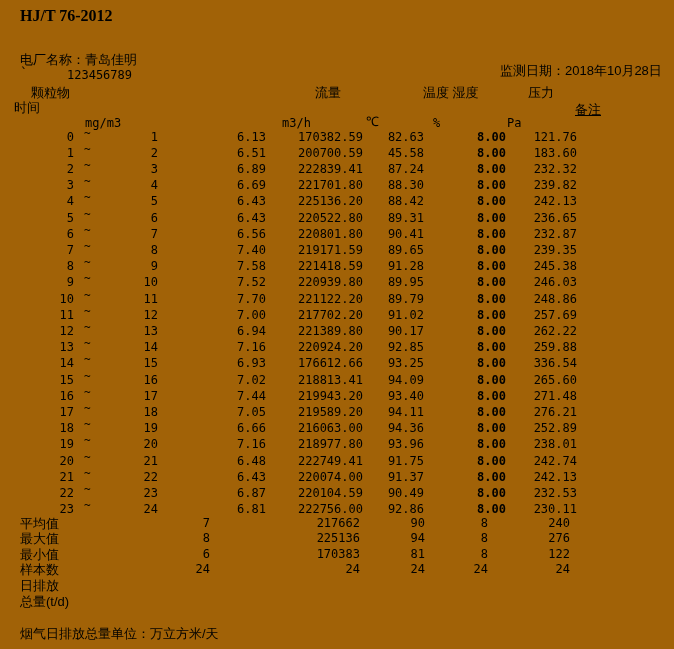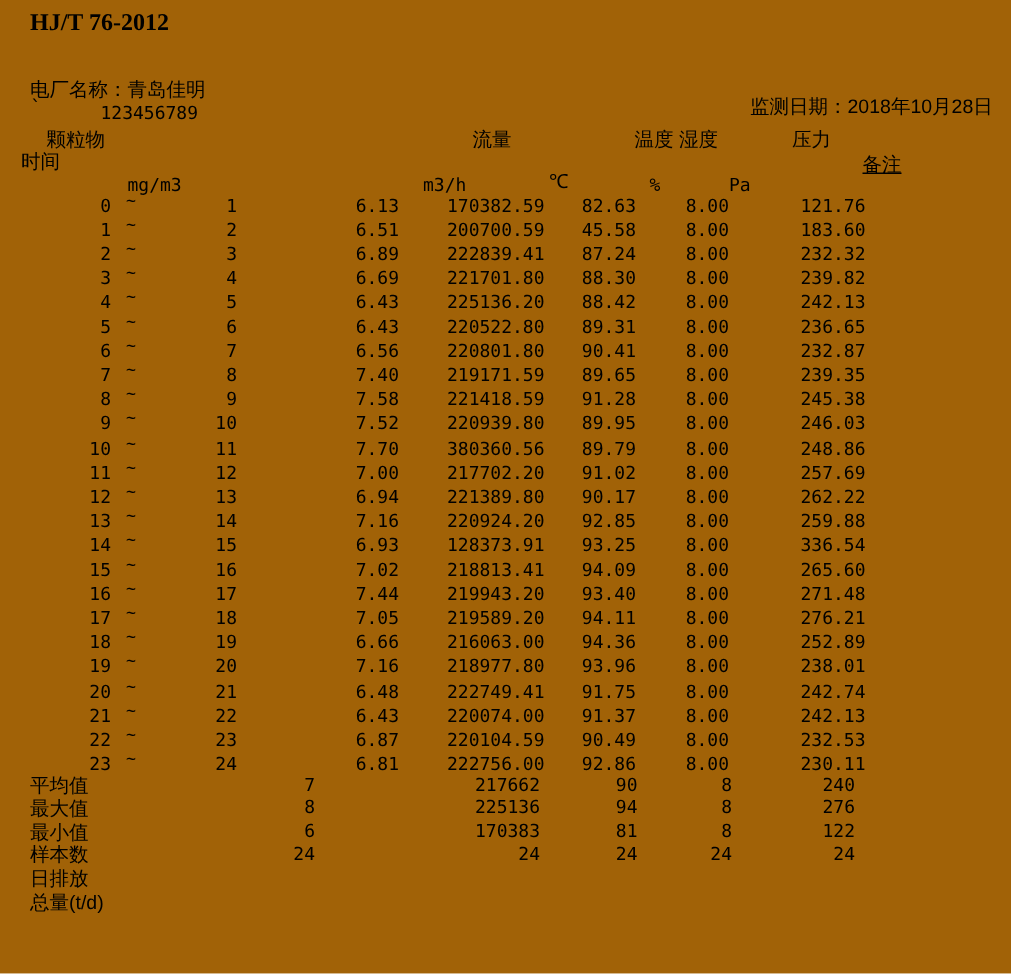--- a/index.html
+++ b/index.html
@@ -23,33 +23,33 @@
   .h-dust{left:31px;top:86px;}
   .h-flow{left:315px;top:86px;}
   .h-th{left:423px;top:86px;}
   .h-press{left:508px;top:86px;margin-left:20px;}
   .h-time{left:14px;top:101px;}
   .h-remark{left:575px;top:103px;text-decoration:underline;}
   .u-dust{left:85px;top:117px;}
   .u-flow{left:282px;top:117px;}
   .u-temp{left:366px;top:115px;font-size:13px;}
   .u-hum{left:433px;top:117px;}
-  .u-press{left:486px;top:117px;}
+  .u-press{left:507px;top:117px;}
   .data-row,.sum-row{position:absolute;left:0;width:674px;height:16px;}
   .data-row span,.sum-row span{
     position:absolute;top:0;text-align:right;
     font-family:"DejaVu Sans Mono",monospace;font-size:12px;line-height:13px;white-space:pre;
   }
   .data-row .from{left:0;width:74px;}
   .data-row .tilde{left:84px;width:14px;top:-4px;text-align:left;font-size:11px;}
   .data-row .to{left:100px;width:58px;}
   .data-row .dust{left:180px;width:86px;}
   .data-row .flow{left:268px;width:95px;}
   .data-row .temp{left:368px;width:56px;}
-  .data-row .hum{left:428px;width:58px;}
+  .data-row .hum{left:448px;width:58px;font-weight:bold;}
   .data-row .press{left:498px;width:79px;}
   .sum-row .label{
     left:20px;width:120px;text-align:left;
     font-family:"Liberation Sans",sans-serif;font-size:13px;line-height:14px;
   }
   .sum-row .dust{left:120px;width:90px;}
   .sum-row .flow{left:268px;width:92px;}
   .sum-row .temp{left:368px;width:57px;}
   .sum-row .hum{left:428px;width:60px;}
   .sum-row .press{left:498px;width:72px;}
@@ -189,21 +189,21 @@
     <span class="temp">89.95</span>
     <span class="hum">8.00</span>
     <span class="press">246.03</span>
   </div>
 
   <div class="data-row" style="top: 292.5px;">
     <span class="from">10</span>
     <span class="tilde">~</span>
     <span class="to">11</span>
     <span class="dust">7.70</span>
-    <span class="flow">380360.56</span>
+    <span class="flow">221122.20</span>
     <span class="temp">89.79</span>
     <span class="hum">8.00</span>
     <span class="press">248.86</span>
   </div>
 
   <div class="data-row" style="top: 308.7px;">
     <span class="from">11</span>
     <span class="tilde">~</span>
     <span class="to">12</span>
     <span class="dust">7.00</span>
@@ -233,21 +233,21 @@
     <span class="temp">92.85</span>
     <span class="hum">8.00</span>
     <span class="press">259.88</span>
   </div>
 
   <div class="data-row" style="top: 357.3px;">
     <span class="from">14</span>
     <span class="tilde">~</span>
     <span class="to">15</span>
     <span class="dust">6.93</span>
-    <span class="flow">128373.91</span>
+    <span class="flow">176612.66</span>
     <span class="temp">93.25</span>
     <span class="hum">8.00</span>
     <span class="press">336.54</span>
   </div>
 
   <div class="data-row" style="top: 373.5px;">
     <span class="from">15</span>
     <span class="tilde">~</span>
     <span class="to">16</span>
     <span class="dust">7.02</span>
@@ -394,13 +394,14 @@
   <div class="sum-row" style="top: 594.5px;">
     <span class="label">总量(t/d)</span>
     <span class="dust"></span>
     <span class="flow"></span>
     <span class="temp"></span>
     <span class="hum"></span>
     <span class="press"></span>
   </div>
 </div>
 
+  <div class="abs unit-note cjk">烟气日排放总量单位：万立方米/天</div>
 </div>
 
 </body></html>

